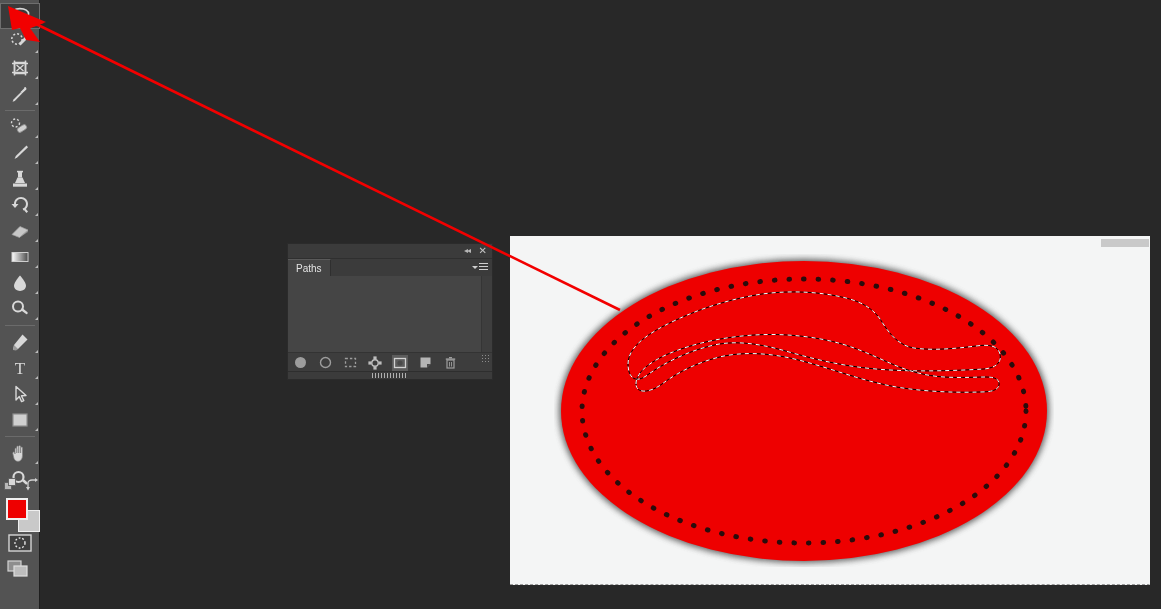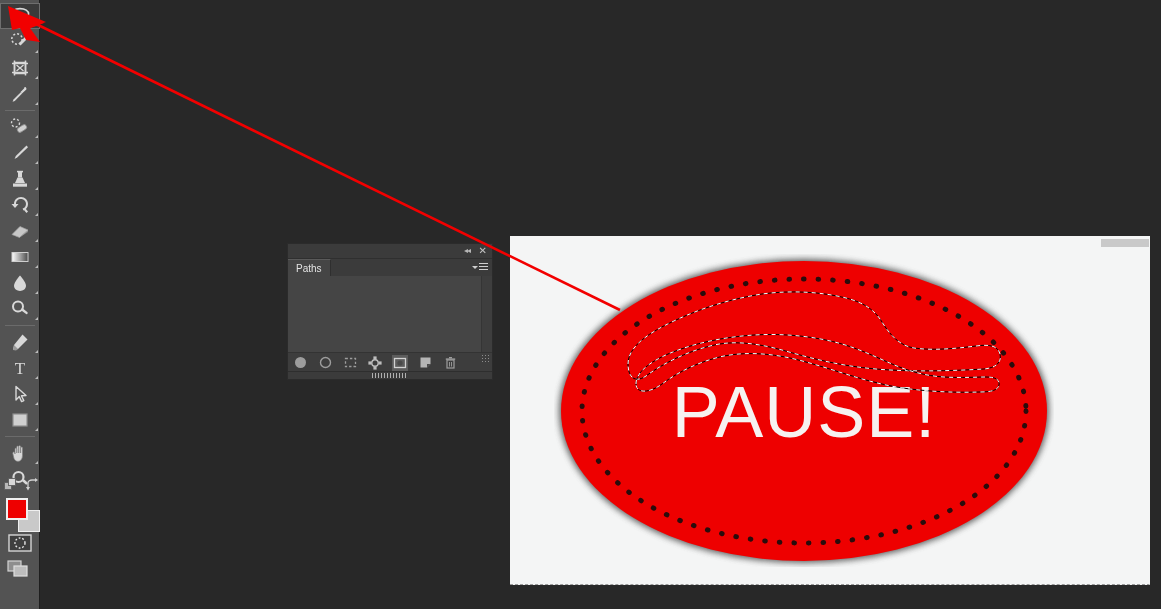--- a/index.html
+++ b/index.html
@@ -274,21 +274,20 @@
             <feGaussianBlur stdDeviation="3.2"></feGaussianBlur>
           </filter>
         </defs>
 
         <ellipse cx="250" cy="157" rx="245" ry="152" fill="#5a5a5a" filter="url(#softshadow)" opacity="0.95"></ellipse>
 
         <ellipse cx="250" cy="157" rx="243" ry="150" fill="#ee0000"></ellipse>
 
         <ellipse cx="250" cy="157" rx="222" ry="132" fill="none" stroke="#2a0c0c" stroke-width="5" stroke-linecap="round" stroke-dasharray="0.6 14"></ellipse>
       </svg>
-      <div id="pause-text">PAUSE!</div>
     </div>
 
     <svg id="selection-marquee" width="640" height="349" style="position:absolute;left:0;top:0;">
 
       <path d="M 118 128 C 118 110, 140 96, 166 84
                C 196 70, 226 62, 252 58
                C 282 54, 312 56, 336 62
                C 356 67, 366 76, 372 86
                C 380 99, 390 110, 404 112
                C 424 115, 450 112, 466 110

